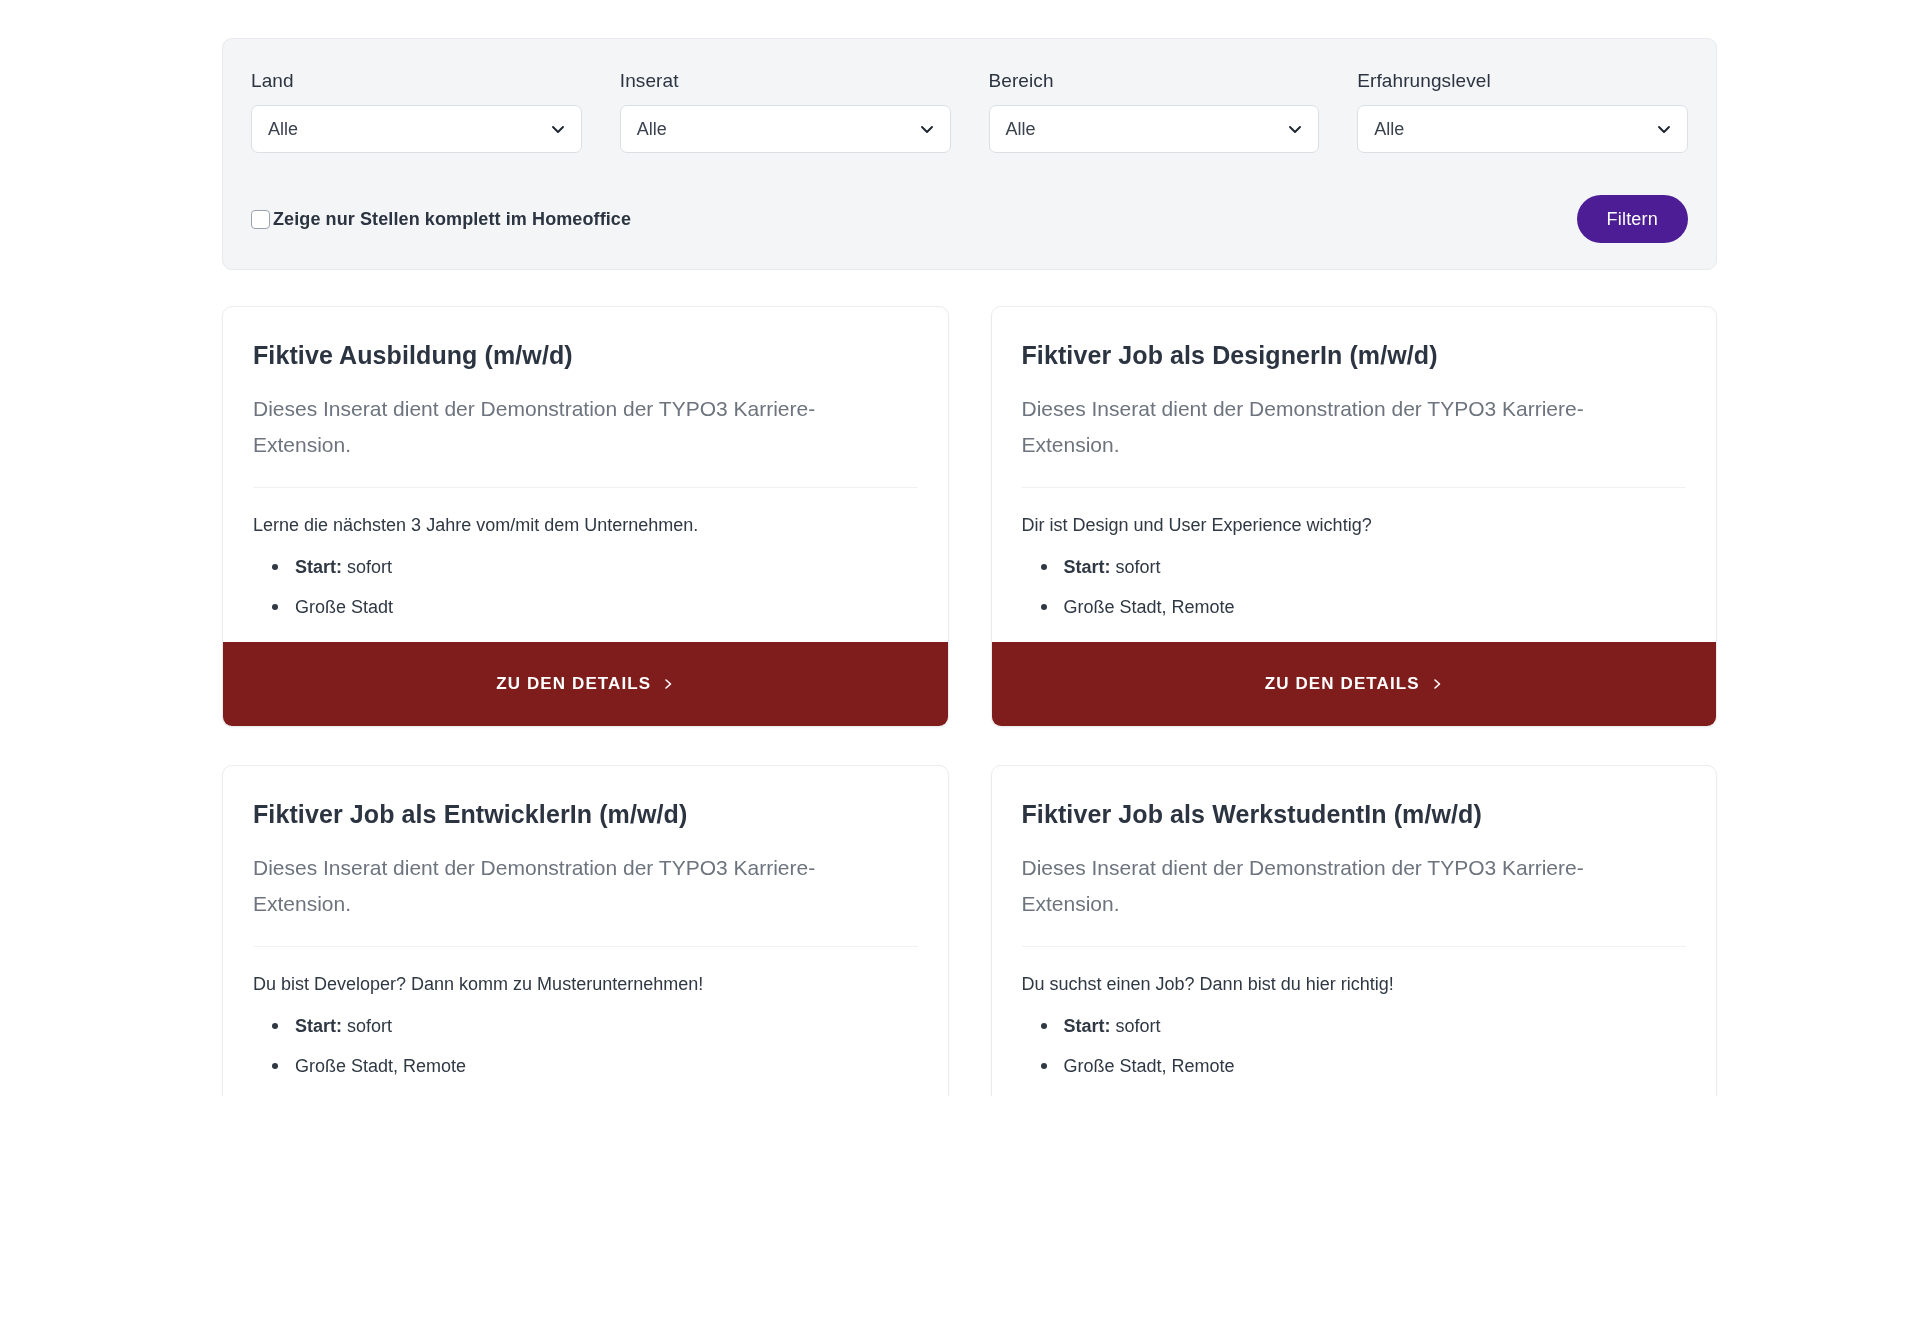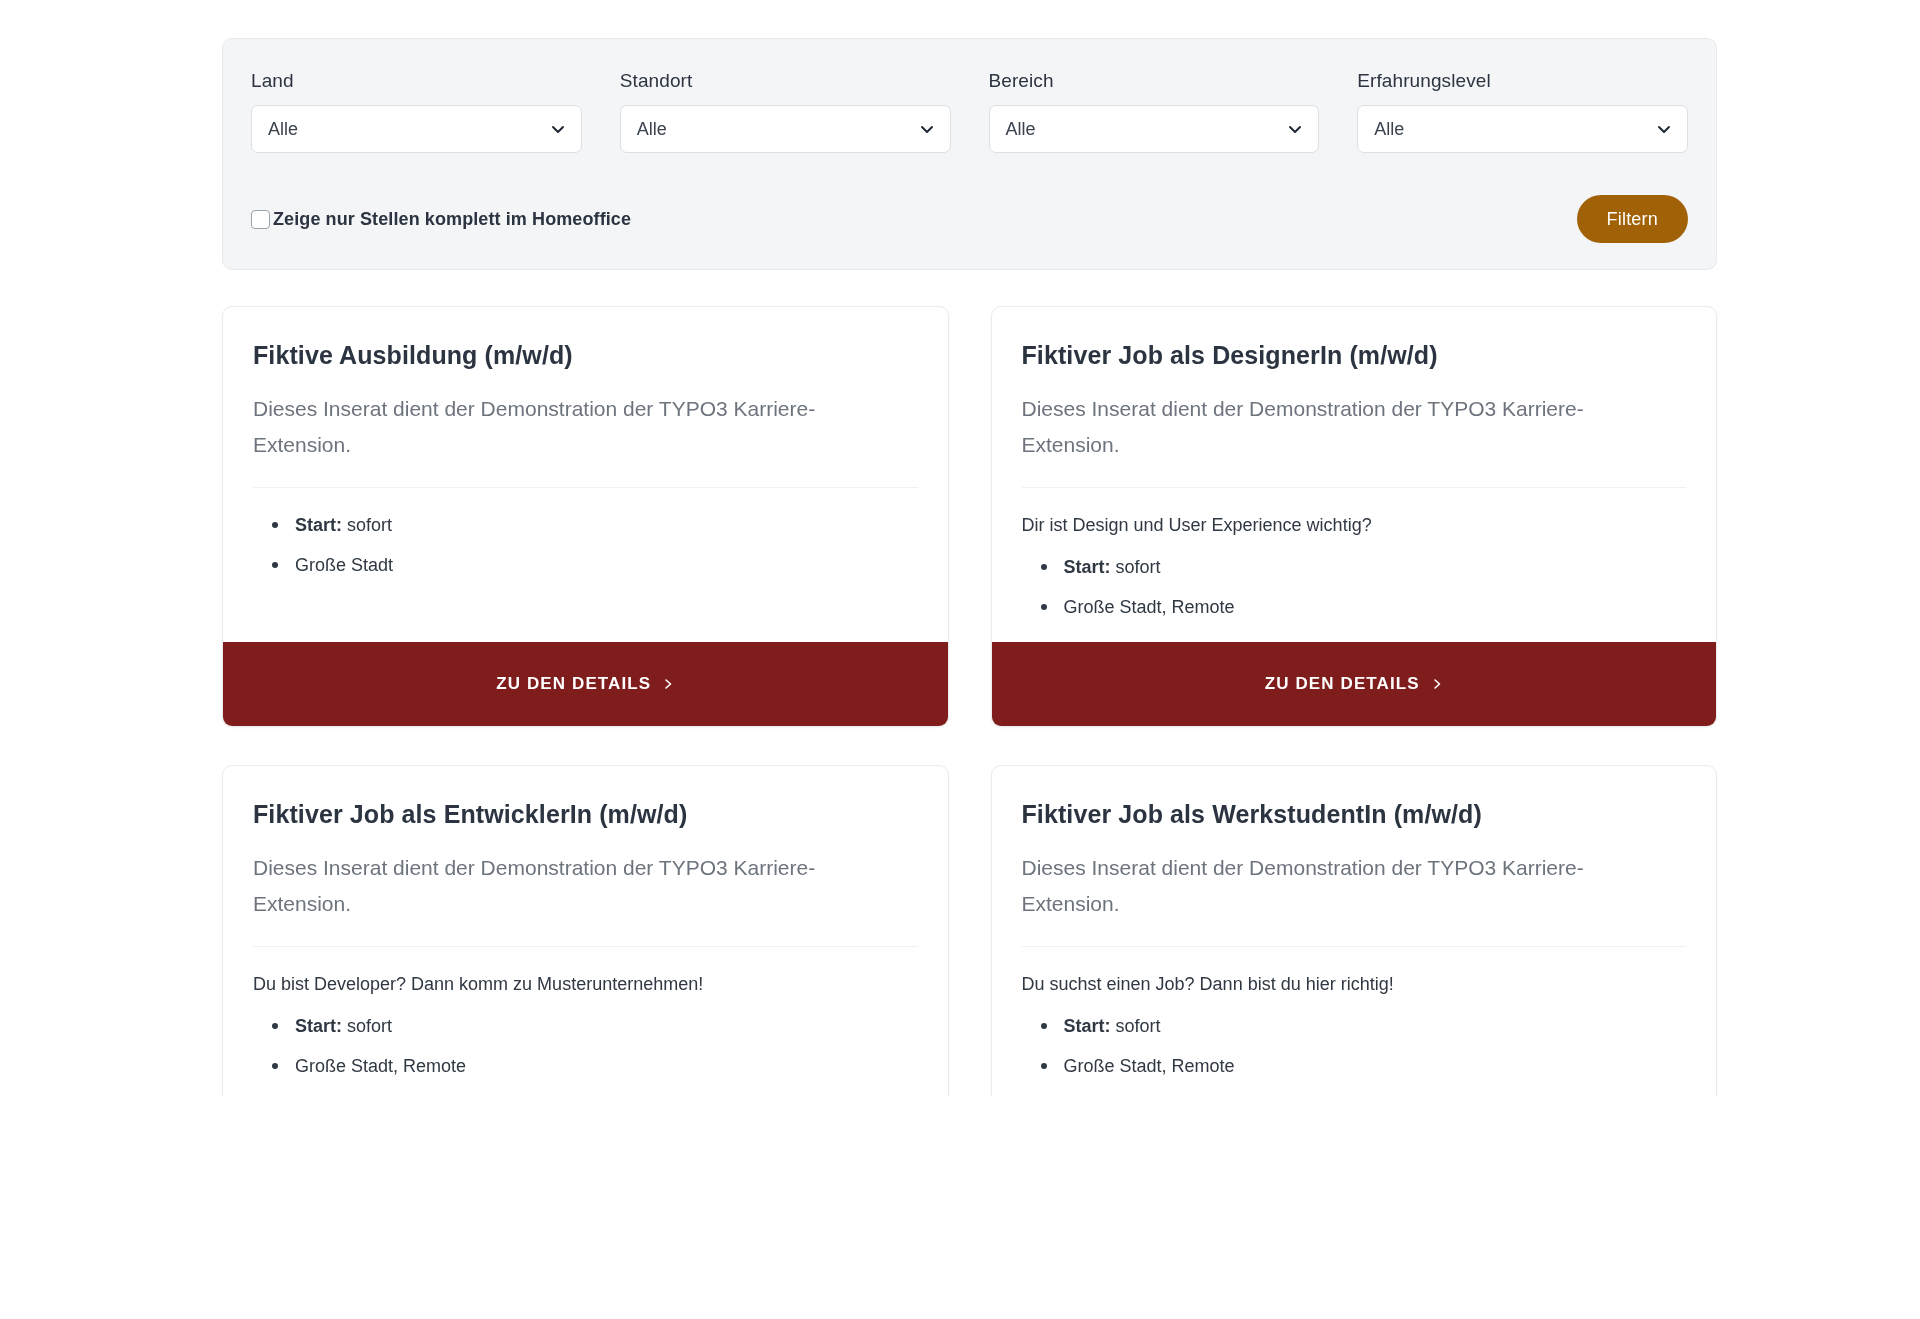--- a/index.html
+++ b/index.html
@@ -117,21 +117,21 @@
   }
 
   .checkbox-label {
     font-size: 18px;
     font-weight: 700;
     color: #2b3440;
     letter-spacing: 0.1px;
   }
 
   .btn-filter {
-    background: #a16207;
+    background: #4c1d95;
     color: #ffffff;
     border: none;
     border-radius: 999px;
     height: 48px;
     padding: 0 30px;
     font-size: 18px;
     font-family: "Liberation Sans", sans-serif;
     cursor: pointer;
     letter-spacing: 0.2px;
     text-align: center;
@@ -313,21 +313,21 @@
             </div>
             <span class="chevron-down">
               <svg width="16" height="16" viewBox="0 0 16 16" fill="none" aria-hidden="true">
                 <path d="M3 6 L8 11 L13 6" stroke="#1b2430" stroke-width="1.9" stroke-linecap="round" stroke-linejoin="round"></path>
               </svg>
             </span>
           </div>
         </div>
 
         <div class="filter-field">
-          <span class="filter-label">Standort</span>
+          <span class="filter-label">Inserat</span>
           <div class="select-wrap">
             <div class="select-box">
               <span>Alle</span>
             </div>
             <span class="chevron-down">
               <svg width="16" height="16" viewBox="0 0 16 16" fill="none" aria-hidden="true">
                 <path d="M3 6 L8 11 L13 6" stroke="#1b2430" stroke-width="1.9" stroke-linecap="round" stroke-linejoin="round"></path>
               </svg>
             </span>
           </div>
@@ -372,20 +372,21 @@
       </div>
     </section>
 
     <section class="cards-grid">
 
       <article class="job-card">
         <div class="card-body">
           <h2 class="card-title">Fiktive Ausbildung (m/w/d)</h2>
           <p class="card-desc">Dieses Inserat dient der Demonstration der TYPO3 Karriere-Extension.</p>
           <hr class="card-divider">
+          <p class="card-lead">Lerne die nächsten 3 Jahre vom/mit dem Unternehmen.</p>
           <ul class="card-list">
             <li>
               <b>Start:</b>
               <span>sofort</span>
             </li>
             <li>
               <span>Große Stadt</span>
             </li>
           </ul>
         </div>

